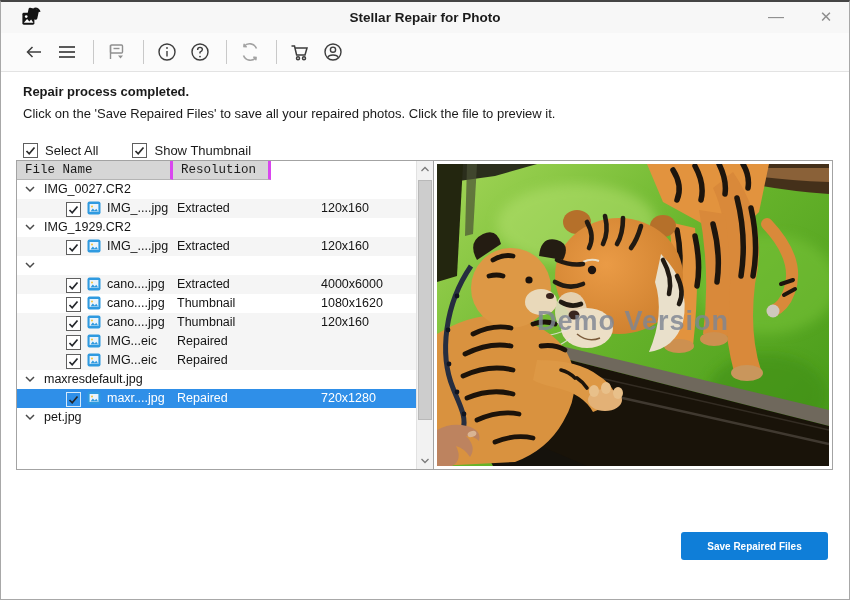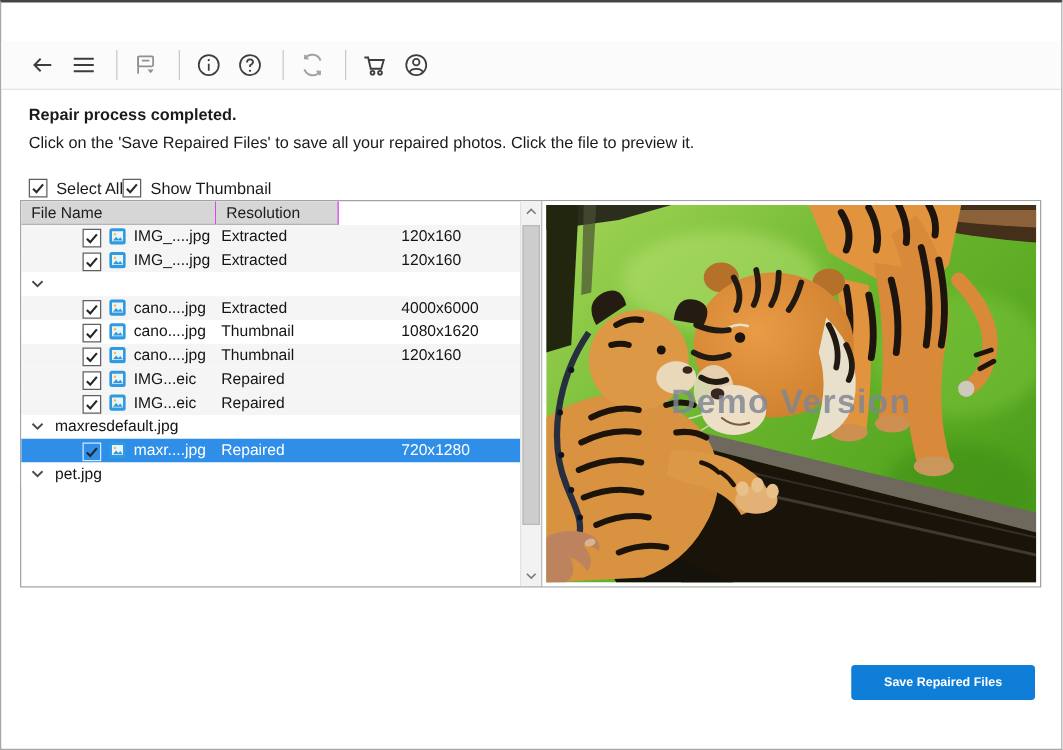--- a/index.html
+++ b/index.html
@@ -25,30 +25,30 @@
 
   
   .status-head{position:absolute;left:22px;top:82px;font-size:13px;font-weight:bold;color:#1a1a1a;}
   .status-sub{position:absolute;left:22px;top:104px;font-size:13px;color:#1a1a1a;}
 
   
   .filters{position:absolute;left:22px;top:141px;display:flex;align-items:center;font-size:13px;color:#1a1a1a;}
   .cbx{width:13px;height:13px;border:1px solid #5f5f5f;background:#fff;display:inline-block;
        position:relative;margin-right:7px;flex:0 0 auto;}
   .cbx svg{position:absolute;left:0;top:0;}
-  .filter-item{display:flex;align-items:center;}
+  .filter-item{display:flex;align-items:center;margin-right:34px;}
 
   
   .panel{position:absolute;left:15px;top:158px;width:817px;height:310px;border:1px solid #a3a3a3;
          box-sizing:border-box;display:flex;background:#fff;}
   .table-wrap{position:relative;width:417px;border-right:1px solid #a3a3a3;box-sizing:border-box;
               overflow:hidden;flex:0 0 auto;}
   .thead{position:absolute;left:0;top:0;height:19px;display:flex;z-index:2;}
-  .th{background:#d6d6d6;border-right:1px solid #d946ef;border-bottom:1px solid #b4b4b4;
-      box-sizing:border-box;font-size:12.5px;color:#1c1c1c;line-height:18px;padding-left:8px;}
+  .th{background:#d6d6d6;border-right:3px solid #d946ef;border-bottom:1px solid #b4b4b4;
+      box-sizing:border-box;font-size:12.5px;color:#1c1c1c;line-height:18px;padding-left:8px;font-family:Liberation Mono, monospace;}
   .th1{width:156px;} .th2{width:144px;} .th3{width:98px;}
   .tbody{position:absolute;left:0;top:19px;width:399px;}
   .row{position:relative;height:19px;width:100%;font-size:12.5px;color:#141414;}
   .row.even{background:#ffffff;} .row.odd{background:#f5f5f5;}
   .row.selected{background:#2f8fe8;color:#ffffff;}
   .chev{position:absolute;left:8px;top:5px;}
   .glabel{position:absolute;left:27px;top:0;line-height:19px;white-space:nowrap;}
   .row .cb{position:absolute;left:49px;top:3px;}
   .row.selected .cb{border-color:rgba(255,255,255,.8);background:transparent;}
   .thumb{position:absolute;left:70px;top:2px;}
@@ -71,20 +71,32 @@
   
   .save-btn{position:absolute;left:680px;top:530px;width:147px;height:28px;background:#0f7ed8;
             border:none;border-radius:3px;color:#ffffff;font-size:10px;font-weight:bold;
             font-family:"Liberation Sans",sans-serif;cursor:pointer;}
 </style>
 </head>
 <body>
 
 <div class="window">
 
+  <div class="titlebar">
+    <svg class="app-icon" viewBox="0 0 24 24">
+      <rect x="8" y="2.5" width="11" height="11" rx="1.5" fill="#141414" transform="rotate(12 13 8)"></rect>
+      <path d="M14 2 q5 -1.8 7.5 3.8 l-2 .8 q-1.8 -4.2 -5 -3.2 z" fill="#141414"></path>
+      <rect x="2.5" y="7" width="12.5" height="12.5" rx="1.5" fill="#141414"></rect>
+      <circle cx="6.5" cy="11" r="1.4" fill="#ffffff"></circle>
+      <path d="M4 17.5 l3.4 -4 2.4 2.8 1.8 -2.2 2.4 3.4 z" fill="#ffffff"></path>
+    </svg>
+    <div class="win-title">Stellar Repair for Photo</div>
+    <div class="win-btn btn-min">—</div>
+    <div class="win-btn btn-close">✕</div>
+  </div>
 
   <div class="toolbar">
     <svg class="tb-icon" viewBox="0 0 22 22" fill="none" stroke="#3d3d3d" stroke-width="1.5">
       <path d="M18 11 H5"></path>
         <path d="M9.5 6 L4.5 11 L9.5 16"></path>
     </svg>
     <svg class="tb-icon" viewBox="0 0 22 22" fill="none" stroke="#3d3d3d" stroke-width="1.7">
       <path d="M3 6 H19"></path>
         <path d="M3 11 H19"></path>
         <path d="M3 16 H19"></path>
@@ -150,35 +162,47 @@
   </div>
 
   <div class="panel">
 
     <div class="table-wrap">
       <div class="thead">
         <div class="th th1">File Name</div>
         <div class="th th3">Resolution</div>
       </div>
       <div class="tbody">
+          <div class="row even">
+    <svg class="chev" width="10" height="8" viewBox="0 0 10 8">
+      <polyline points="1,2 5,6 9,2" fill="none" stroke="#4a4a4a" stroke-width="1.5"></polyline>
+    </svg>
+    <span class="glabel">IMG_0027.CR2</span>
+  </div>
           <div class="row odd">
     <span class="cb cbx">
       <svg width="13" height="13" viewBox="0 0 13 13">
                 <polyline points="2.5,7 5.2,9.8 10.5,3.5" fill="none" stroke="#23262b" stroke-width="1.7"></polyline>
               </svg>
     </span>
     <svg class="thumb" width="14" height="14" viewBox="0 0 14 14">
       <rect x="0.5" y="0.5" width="13" height="13" rx="2" fill="#2f9ae0"></rect>
       <rect x="2.6" y="3" width="8.8" height="8" fill="#eaf4fc"></rect>
       <circle cx="5" cy="5.4" r="1" fill="#f5c33b"></circle>
       <path d="M3.4 10.4 l2.4 -3 2 2 1.4 -1.7 2 2.7 z" fill="#2f9ae0"></path>
     </svg>
     <span class="ilabel">IMG_....jpg</span>
     <span class="tcol">Extracted</span>
     <span class="rcol">120x160</span>
+  </div>
+          <div class="row even">
+    <svg class="chev" width="10" height="8" viewBox="0 0 10 8">
+      <polyline points="1,2 5,6 9,2" fill="none" stroke="#4a4a4a" stroke-width="1.5"></polyline>
+    </svg>
+    <span class="glabel">IMG_1929.CR2</span>
   </div>
           <div class="row odd">
     <span class="cb cbx">
       <svg width="13" height="13" viewBox="0 0 13 13">
                 <polyline points="2.5,7 5.2,9.8 10.5,3.5" fill="none" stroke="#23262b" stroke-width="1.7"></polyline>
               </svg>
     </span>
     <svg class="thumb" width="14" height="14" viewBox="0 0 14 14">
       <rect x="0.5" y="0.5" width="13" height="13" rx="2" fill="#2f9ae0"></rect>
       <rect x="2.6" y="3" width="8.8" height="8" fill="#eaf4fc"></rect>

